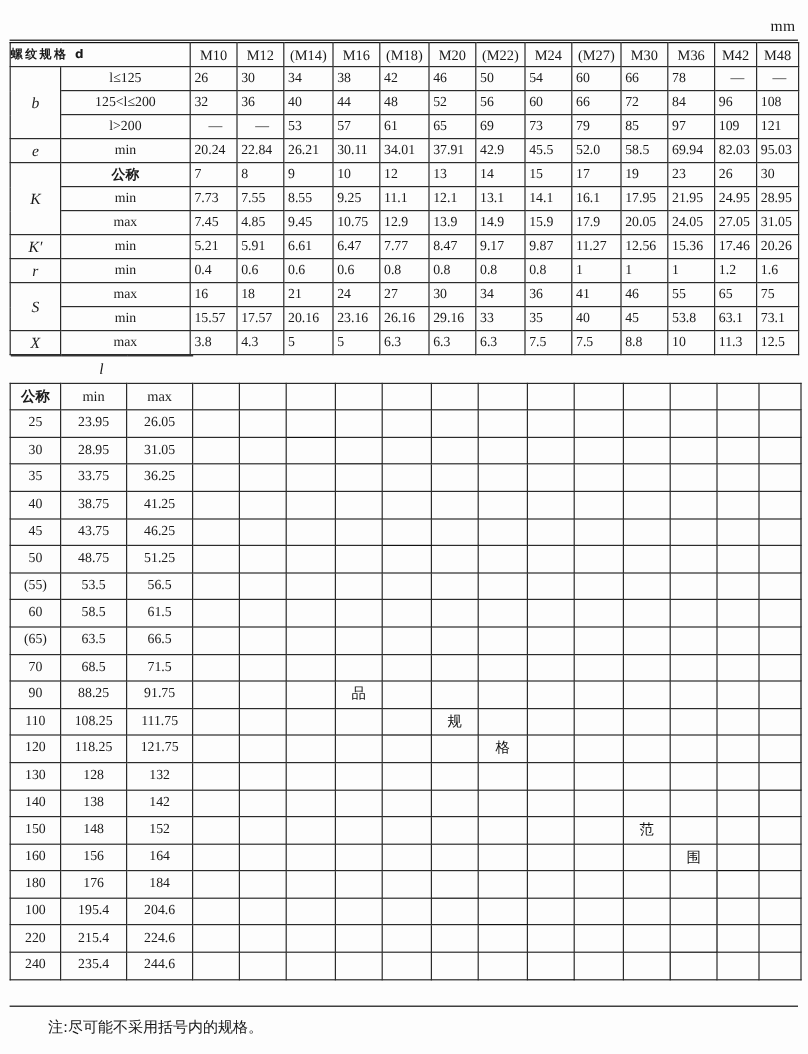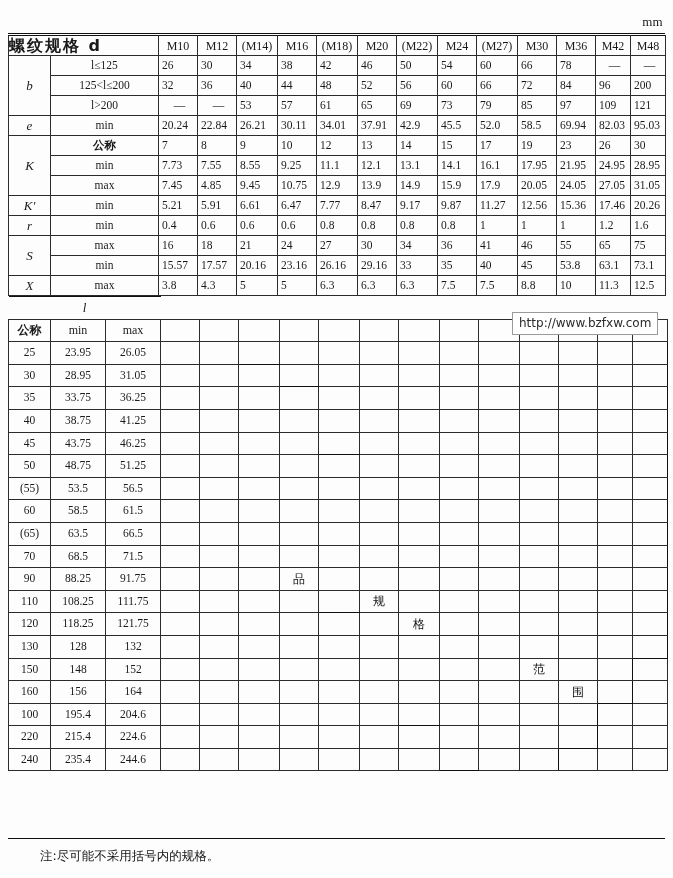--- a/index.html
+++ b/index.html
@@ -34,21 +34,21 @@
   .top-wrap{position:absolute;left:8px;top:35px;}
   table.top{width:657px;}
   table.top td{height:19px;text-align:left;}
   .top .hdr{text-align:center;font-size:12px;}
   .top .num{padding-left:3px;font-size:11.5px;white-space:nowrap;}
   .top .dash{text-align:center;}
   .top .cn{font-family:"DejaVu Sans","Liberation Sans",sans-serif;font-size:11.5px;font-weight:bold;}
   .top .rowlbl{font-style:italic;font-size:13px;text-align:center;}
   .top .sub{text-align:center;font-size:11.5px;}
   .title-cell{
-     text-align:center;font-size:16px;
+     text-align:center;font-size:10px;
      font-family:"DejaVu Sans","Liberation Sans",sans-serif;
      font-weight:bold;letter-spacing:2px;
   }
   .thick-top{border-top:1.4px solid #111;}
 
   
   .bot-wrap{position:absolute;left:8px;top:296px;}
   table.bot{width:657px;}
   table.bot td{height:21.6px;text-align:center;font-size:11.5px;}
   .bot .lhead{
@@ -157,21 +157,21 @@
             <td class="num">40</td>
             <td class="num">44</td>
             <td class="num">48</td>
             <td class="num">52</td>
             <td class="num">56</td>
             <td class="num">60</td>
             <td class="num">66</td>
             <td class="num">72</td>
             <td class="num">84</td>
             <td class="num">96</td>
-            <td class="num">200</td>
+            <td class="num">108</td>
           </tr>
           <tr>
             <td class="sub">l&gt;200</td>
             <td class="num dash">—</td>
             <td class="num dash">—</td>
             <td class="num">53</td>
             <td class="num">57</td>
             <td class="num">61</td>
             <td class="num">65</td>
             <td class="num">69</td>
@@ -637,20 +637,38 @@
             <td class="gcell e-l"></td>
             <td class="gcell"></td>
             <td class="gcell"></td>
             <td class="gcell"></td>
             <td class="gcell"></td>
             <td class="gcell"></td>
             <td class="gcell"></td>
             <td class="gcell e-r e-b"></td>
           </tr>
           <tr>
+            <td>140</td>
+            <td>138</td>
+            <td>142</td>
+            <td class="gcell"></td>
+            <td class="gcell"></td>
+            <td class="gcell"></td>
+            <td class="gcell"></td>
+            <td class="gcell"></td>
+            <td class="gcell e-l"></td>
+            <td class="gcell"></td>
+            <td class="gcell"></td>
+            <td class="gcell"></td>
+            <td class="gcell"></td>
+            <td class="gcell"></td>
+            <td class="gcell e-r"></td>
+            <td class="gcell"></td>
+          </tr>
+          <tr>
             <td>150</td>
             <td>148</td>
             <td>152</td>
             <td class="gcell"></td>
             <td class="gcell"></td>
             <td class="gcell"></td>
             <td class="gcell"></td>
             <td class="gcell"></td>
             <td class="gcell e-l"></td>
             <td class="gcell"></td>
@@ -673,20 +691,38 @@
             <td class="gcell e-l"></td>
             <td class="gcell"></td>
             <td class="gcell"></td>
             <td class="gcell"></td>
             <td class="gcell"></td>
             <td class="gcell"><span class="wm">围</span></td>
             <td class="gcell e-r e-b"></td>
             <td class="gcell"></td>
           </tr>
           <tr>
+            <td>180</td>
+            <td>176</td>
+            <td>184</td>
+            <td class="gcell"></td>
+            <td class="gcell"></td>
+            <td class="gcell"></td>
+            <td class="gcell"></td>
+            <td class="gcell"></td>
+            <td class="gcell e-l e-b"></td>
+            <td class="gcell"></td>
+            <td class="gcell"></td>
+            <td class="gcell"></td>
+            <td class="gcell"></td>
+            <td class="gcell e-r"></td>
+            <td class="gcell"></td>
+            <td class="gcell"></td>
+          </tr>
+          <tr>
             <td>100</td>
             <td>195.4</td>
             <td>204.6</td>
             <td class="gcell"></td>
             <td class="gcell"></td>
             <td class="gcell"></td>
             <td class="gcell"></td>
             <td class="gcell"></td>
             <td class="gcell"></td>
             <td class="gcell e-l e-b"></td>
@@ -730,19 +766,18 @@
             <td class="gcell"></td>
             <td class="gcell e-r"></td>
             <td class="gcell"></td>
             <td class="gcell"></td>
             <td class="gcell"></td>
           </tr>
         </tbody>
     </table>
   </div>
 
-  <div class="wmbox">http://www.bzfxw.com</div>
 
   <div class="rule-bot"></div>
 
   <div class="footnote">注:尽可能不采用括号内的规格。</div>
 
 </div>
 
 </body></html>

